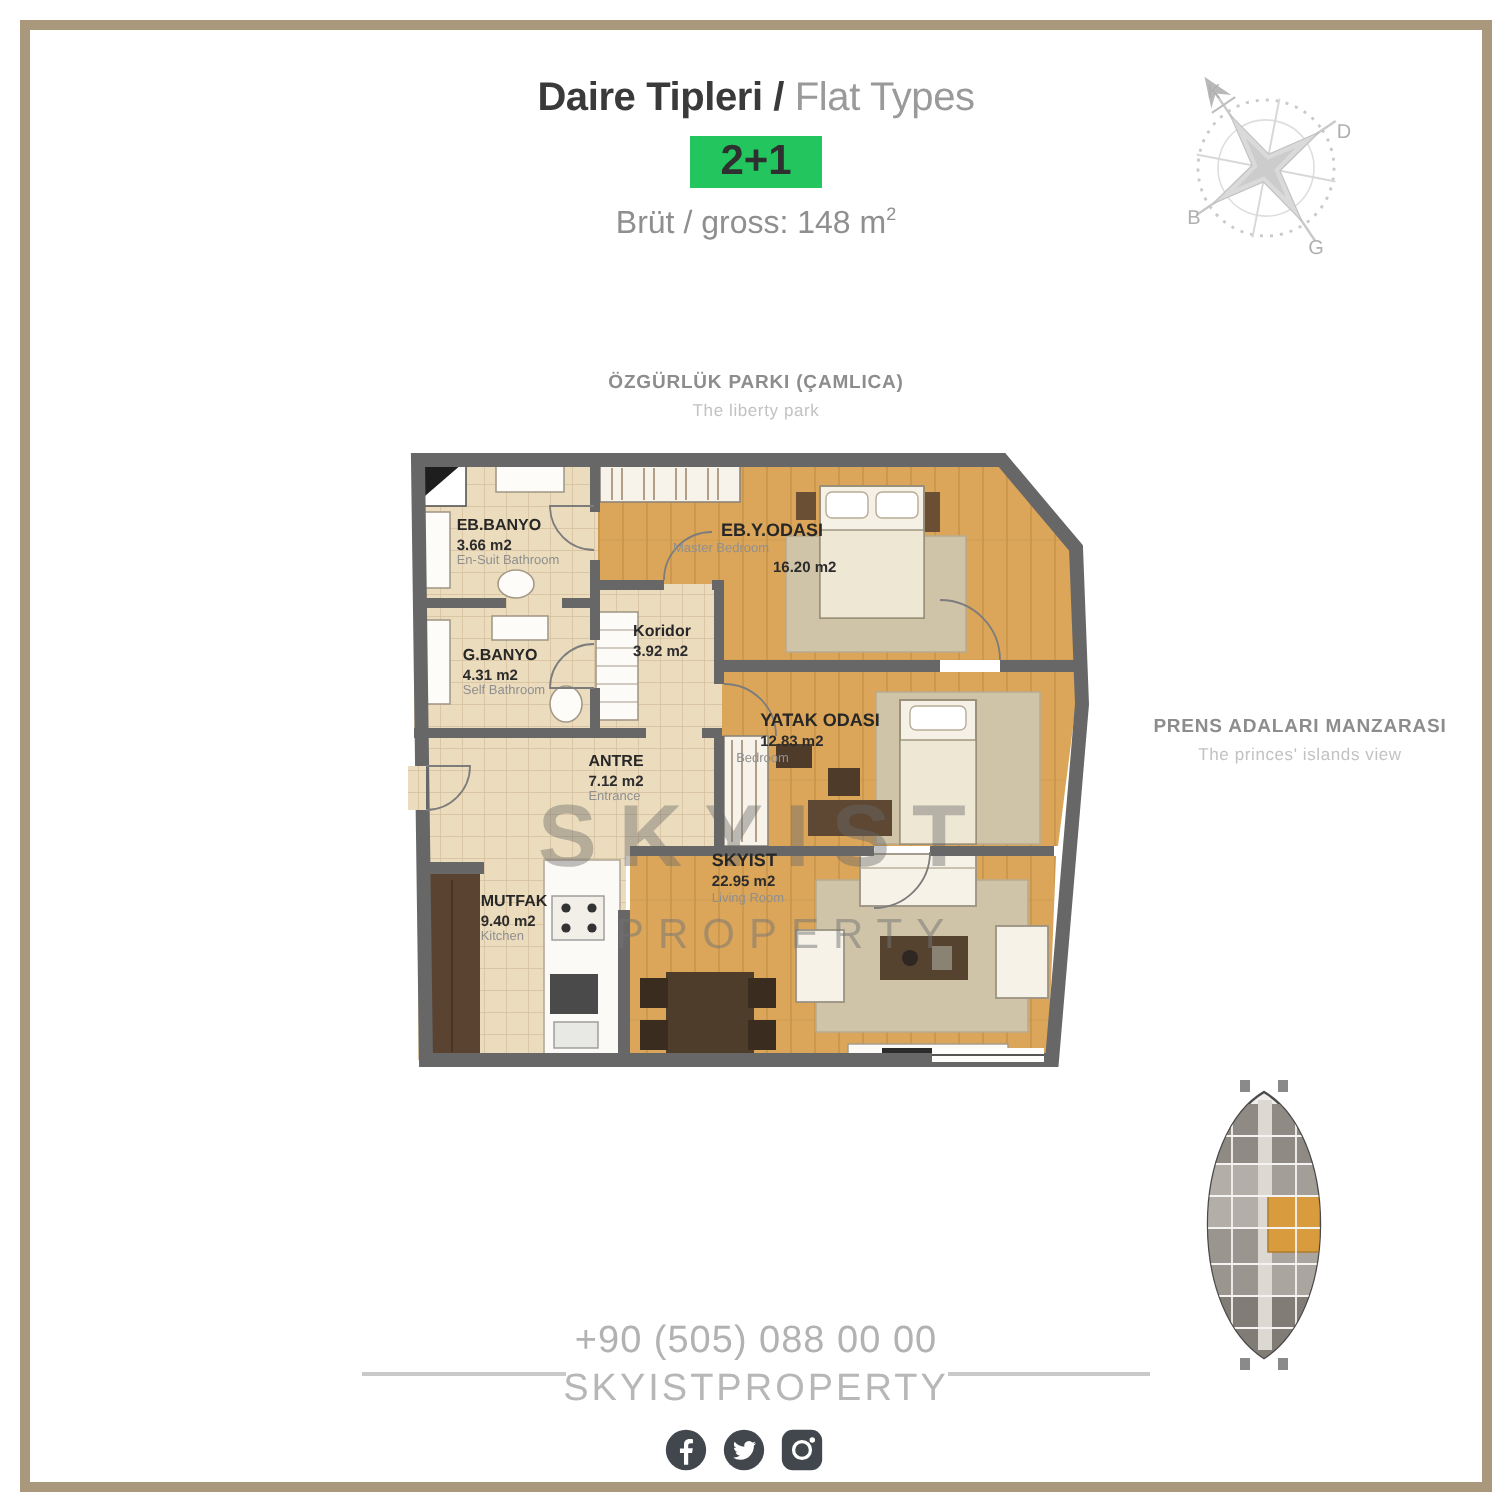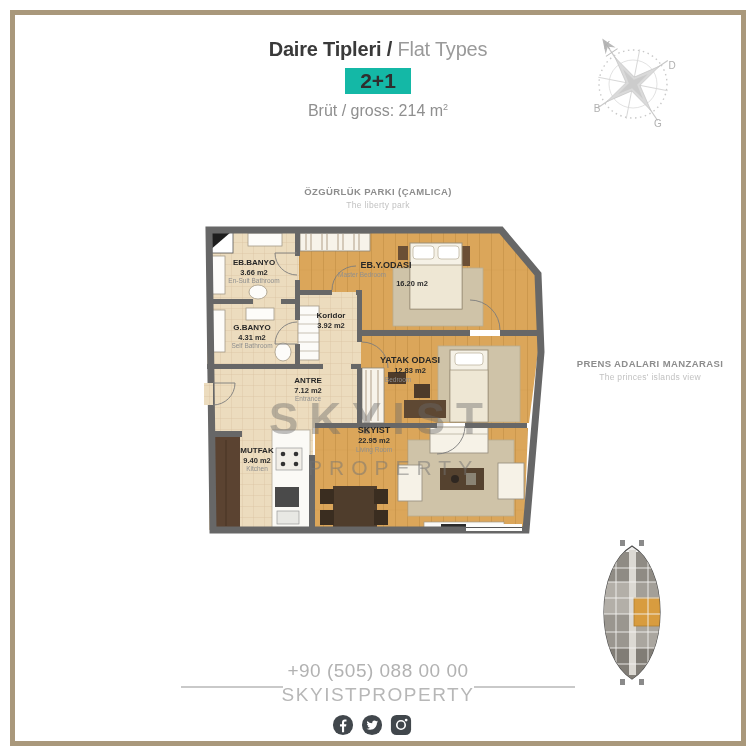--- a/index.html
+++ b/index.html
@@ -6,35 +6,35 @@
   .page{position:relative;width:756px;height:756px;background:#fff;overflow:hidden;
         font-family:"Liberation Sans",sans-serif;}
   .frame{position:absolute;left:10px;top:10px;right:10px;bottom:10px;
          border:5px solid var(--frame,#a9987b);pointer-events:none;}
 
   
   .header{position:absolute;top:38px;left:0;width:100%;text-align:center;}
   .title{font-size:20px;letter-spacing:-0.2px;text-align:center;}
   .t1{font-weight:bold;color:var(--text-dark,#3a3a3a);}
   .t2{font-weight:400;color:var(--text-gray,#9a9a9a);}
-  .badge{display:inline-block;margin-top:7px;background:#14b8a6;padding:1px 15px;
+  .badge{display:inline-block;margin-top:7px;background:#22c55e;padding:1px 15px;
          font-size:21px;font-weight:bold;color:#2f2f2f;}
   .area{margin-top:8px;font-size:16px;color:#8f8f8f;}
   .area sup{font-size:9px;}
 
   
   .ctx{position:absolute;text-align:center;line-height:1.45;}
   .ctx .ct{font-size:9.5px;font-weight:bold;color:#8d8d8d;letter-spacing:.4px;}
   .ctx .cs{font-size:8.5px;color:#c2c2c2;letter-spacing:.3px;}
   .ctx-top{top:185px;left:0;width:756px;}
   .ctx-right{top:357px;left:552px;width:196px;}
   .ctx-bottom{top:570px;left:0;width:736px;}
 
   
-  .lbl{position:absolute;text-align:center;transform:translateX(-50%);
+  .lbl{position:absolute;text-align:left;transform:translateX(-50%);
        line-height:1.25;white-space:nowrap;z-index:5;}
   .lbl span{display:block;}
   .rn{font-weight:bold;font-size:8px;color:#272727;}
   .rn.big{font-size:9px;}
   .ra{font-weight:bold;font-size:7.5px;color:#2c2c2c;}
   .re{font-size:6.5px;color:#8f8f8f;}
 
   .wm1{position:absolute;left:243px;top:394px;font-size:44px;font-weight:bold;
        letter-spacing:11px;color:rgba(105,105,105,.42);z-index:4;margin-left:26px;}
   .wm2{position:absolute;left:308px;top:456px;font-size:21px;
@@ -57,21 +57,21 @@
 <body>
 
 <div class="page">
   <div class="frame"></div>
 
   <div class="header">
     <div class="title">
       <span class="t1">Daire Tipleri /</span><span class="t2"> Flat Types</span>
     </div>
     <div><span class="badge">2+1</span></div>
-    <div class="area"><span>Brüt / gross: 214 m</span><sup>2</sup></div>
+    <div class="area"><span>Brüt / gross: 148 m</span><sup>2</sup></div>
   </div>
 
   <svg style="position:absolute;left:580px;top:22px;" width="130" height="135" viewBox="0 0 130 135">
     <g transform="rotate(-34 53 62)" stroke="#c9c9c9" fill="none">
       <circle cx="53" cy="62" r="34" stroke-dasharray="1.5 3.5" stroke-width="1.4"></circle>
       <circle cx="53" cy="62" r="24" stroke="#dedede" stroke-width="0.8"></circle>
       <line x1="53" y1="12" x2="53" y2="106" stroke-width="1.2"></line>
       <line x1="11" y1="62" x2="95" y2="62" stroke-width="1.2"></line>
       <line x1="28" y1="37" x2="78" y2="87" stroke="#d8d8d8"></line>
       <line x1="78" y1="37" x2="28" y2="87" stroke="#d8d8d8"></line>

